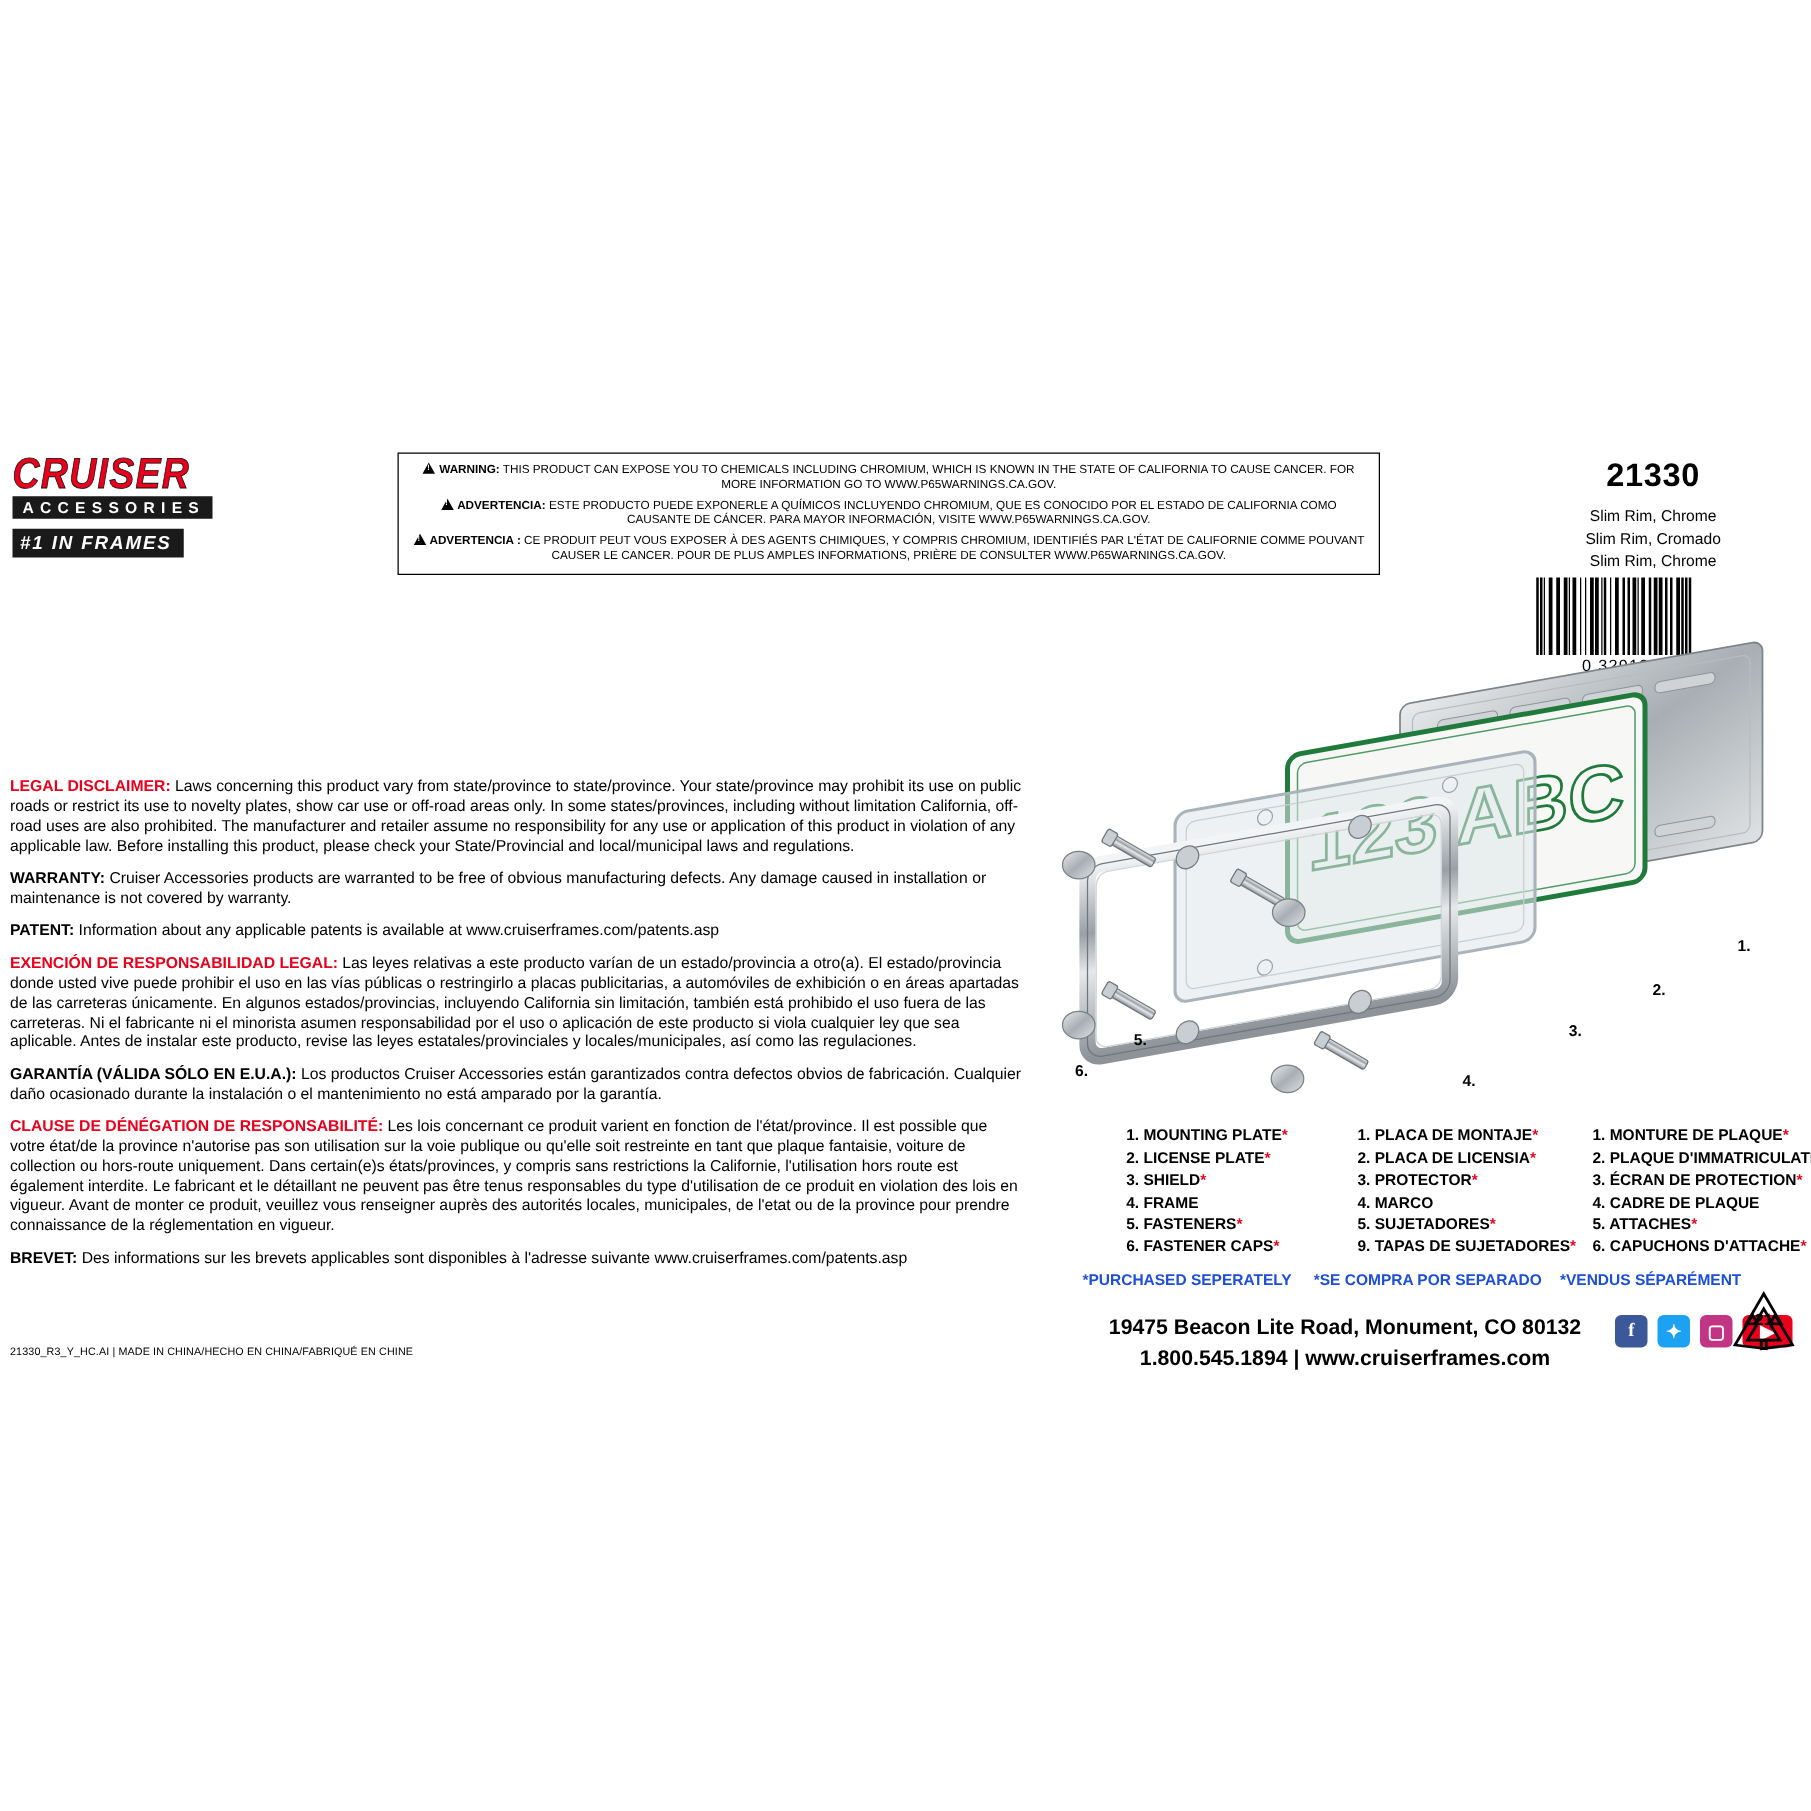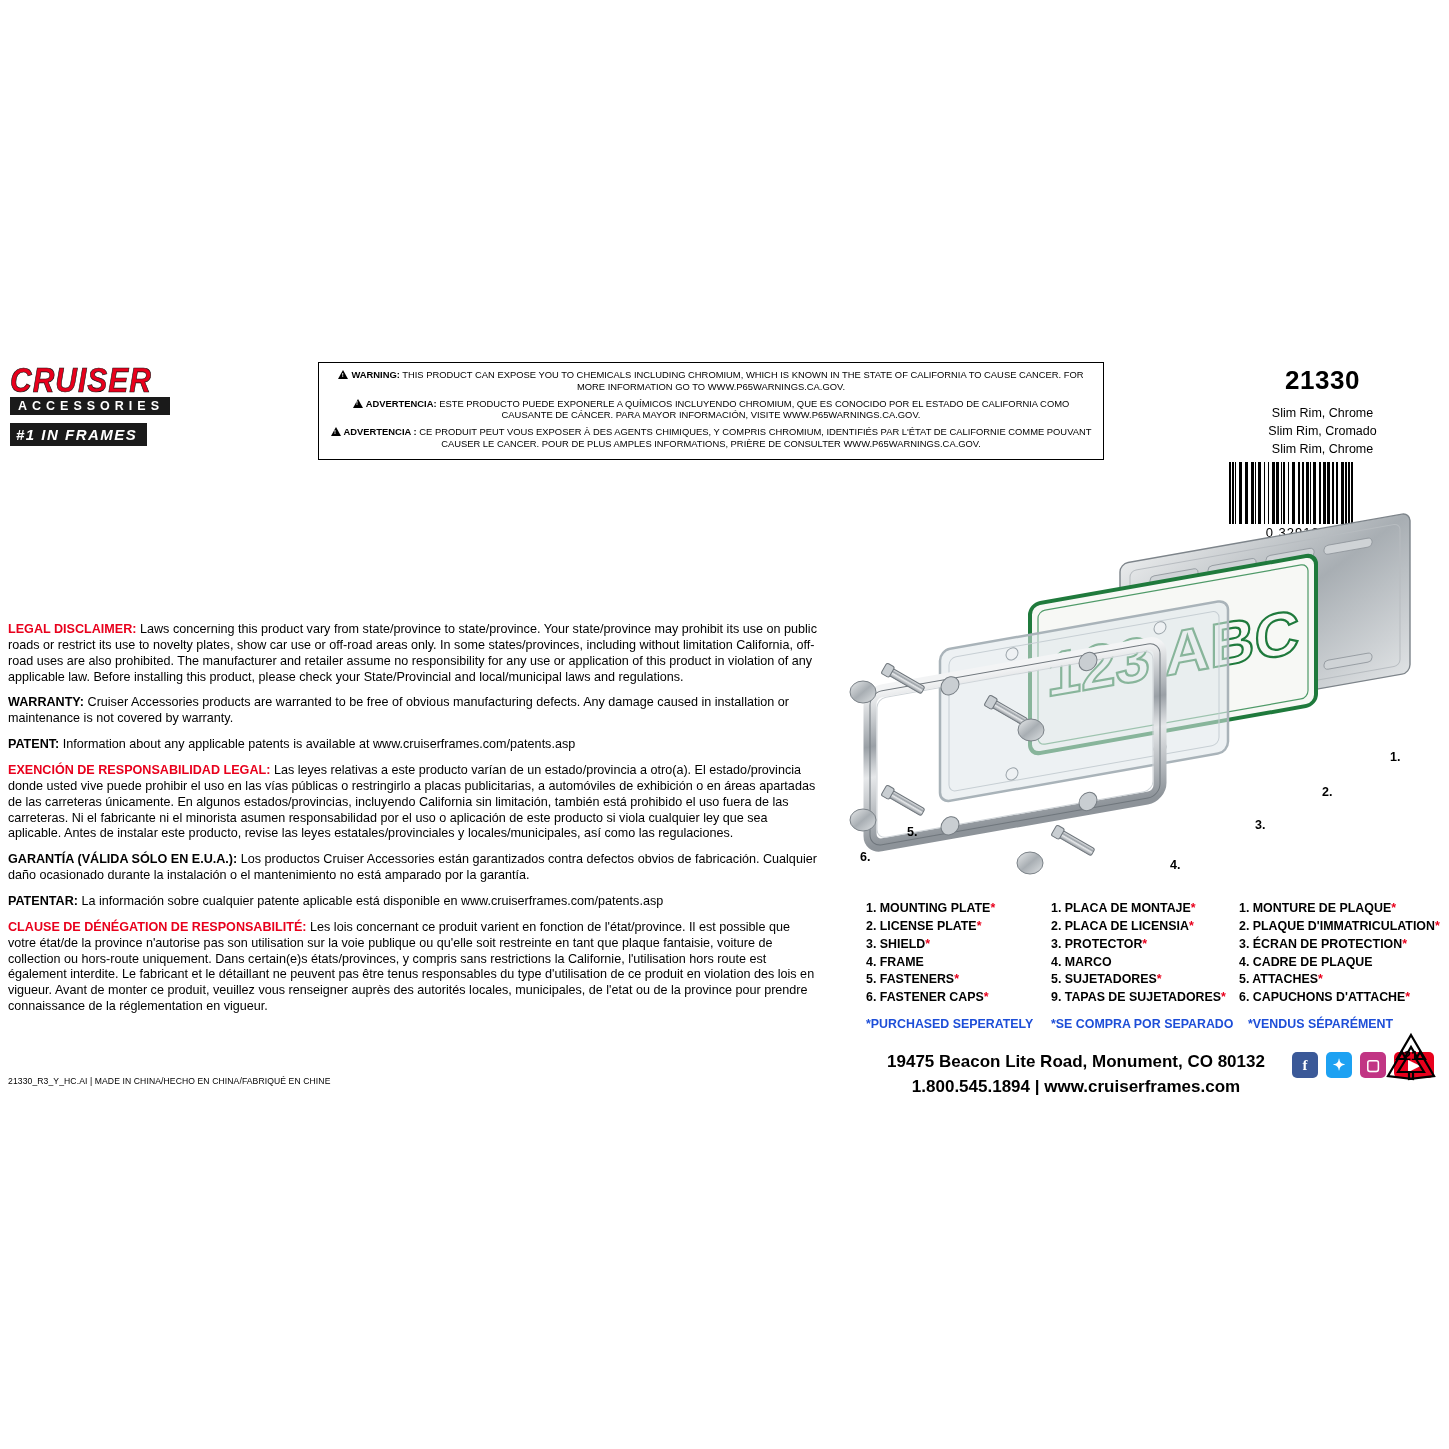--- a/index.html
+++ b/index.html
@@ -125,21 +125,21 @@
   
   #diagram { left: 830px; top: 500px; width: 610px; height: 390px; }
   .callout {
     position: absolute;
     font-size: 12.5px;
     font-weight: bold;
   }
 
   
   #parts { left: 866px; top: 900px; width: 580px; }
-  .parts-col { position: absolute; top: 0; }
+  .parts-col { position: absolute; top: 0; margin-left: 35px; }
   .parts-col li {
     list-style: none;
     font-size: 12.4px;
     font-weight: bold;
     line-height: 1.44;
     white-space: nowrap;
   }
   .parts-col ul { margin: 0; padding: 0; }
   .star { color: #e8001c; }
   .purch {
@@ -280,26 +280,26 @@
   <p class="legal-p">
     <span class="blk-b">PATENT:</span><span> Information about any applicable patents is available at www.cruiserframes.com/patents.asp</span>
   </p>
 
   <p class="legal-p">
     <span class="red">EXENCIÓN DE RESPONSABILIDAD LEGAL:</span><span> Las leyes relativas a este producto varían de un estado/provincia a otro(a). El estado/provincia donde usted vive puede prohibir el uso en las vías públicas o restringirlo a placas publicitarias, a automóviles de exhibición o en áreas apartadas de las carreteras únicamente. En algunos estados/provincias, incluyendo California sin limitación, también está prohibido el uso fuera de las carreteras. Ni el fabricante ni el minorista asumen responsabilidad por el uso o aplicación de este producto si viola cualquier ley que sea aplicable. Antes de instalar este producto, revise las leyes estatales/provinciales y locales/municipales, así como las regulaciones.</span>
   </p>
   <p class="legal-p">
     <span class="blk-b">GARANTÍA (VÁLIDA SÓLO EN E.U.A.):</span><span> Los productos Cruiser Accessories están garantizados contra defectos obvios de fabricación. Cualquier daño ocasionado durante la instalación o el mantenimiento no está amparado por la garantía.</span>
   </p>
-  <p class="legal-p">
-    <span class="blk-b">PATENTAR:</span><span> La información sobre cualquier patente aplicable está disponible en www.cruiserframes.com/patents.asp</span>
-  </p>
 
   <p class="legal-p">
     <span class="red">CLAUSE DE DÉNÉGATION DE RESPONSABILITÉ:</span><span> Les lois concernant ce produit varient en fonction de l'état/province. Il est possible que votre état/de la province n'autorise pas son utilisation sur la voie publique ou qu'elle soit restreinte en tant que plaque fantaisie, voiture de collection ou hors-route uniquement. Dans certain(e)s états/provinces, y compris sans restrictions la Californie, l'utilisation hors route est également interdite. Le fabricant et le détaillant ne peuvent pas être tenus responsables du type d'utilisation de ce produit en violation des lois en vigueur. Avant de monter ce produit, veuillez vous renseigner auprès des autorités locales, municipales, de l'etat ou de la province pour prendre connaissance de la réglementation en vigueur.</span>
+  </p>
+  <p class="legal-p">
+    <span class="blk-b">BREVET:</span><span> Des informations sur les brevets applicables sont disponibles à l'adresse suivante www.cruiserframes.com/patents.asp</span>
   </p>
 </div>
 
 <div class="abs" id="footer-code">21330_R3_Y_HC.AI  |  MADE IN CHINA/HECHO EN CHINA/FABRIQUÉ EN CHINE</div>
 
 <div class="abs" id="diagram">
   <svg width="610" height="390" viewBox="0 0 610 390">
     <defs>
       <linearGradient id="chrome" x1="0" y1="0" x2="0" y2="1">
         <stop offset="0%" stop-color="#f3f4f5"></stop>

